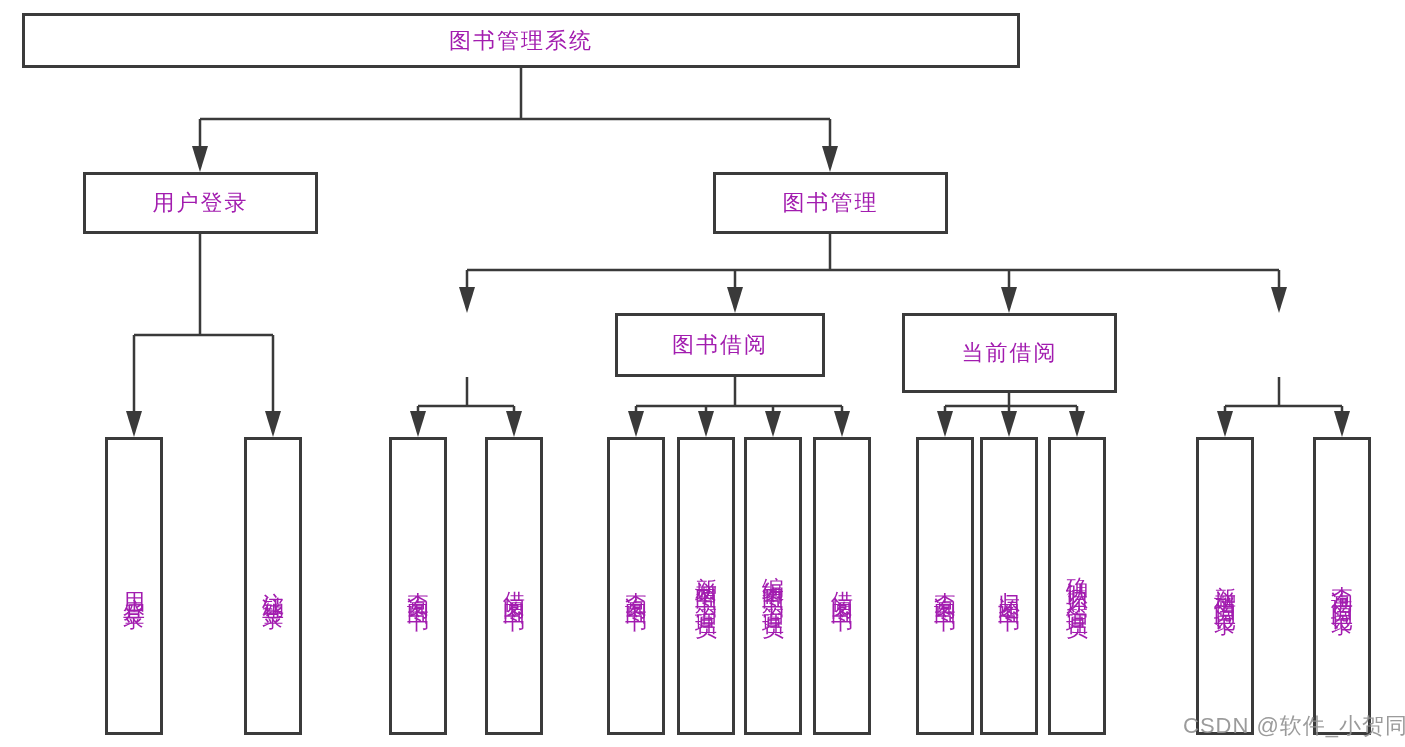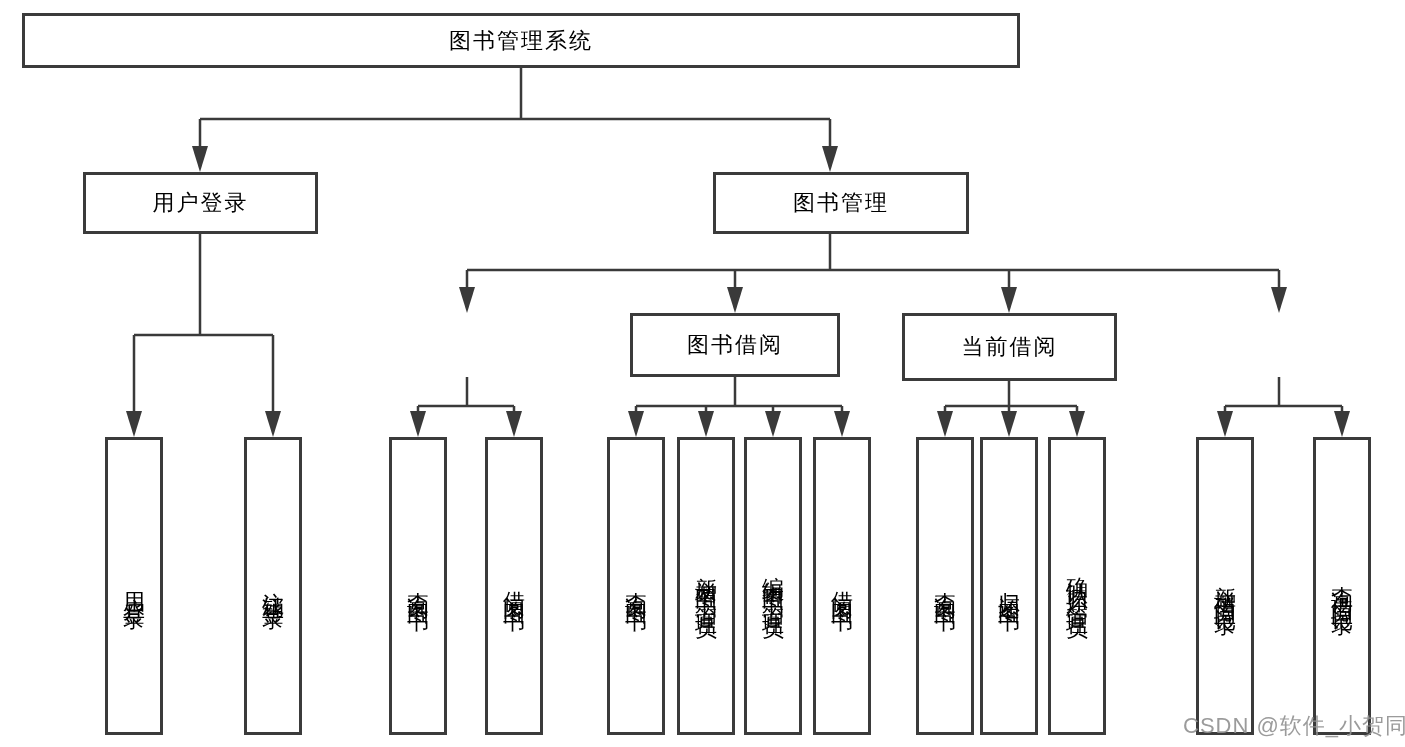--- a/index.html
+++ b/index.html
@@ -7,21 +7,21 @@
     position:relative; width:1405px; height:747px; background:#ffffff;
     font-family:"Liberation Sans", sans-serif; color:#333333; overflow:hidden;
   }
   svg.connectors { position:absolute; left:0; top:0; z-index:0; }
   svg.connectors path { stroke:#3a3a3a; stroke-width:2.5; fill:none; }
   svg.connectors polygon { fill:#3a3a3a; stroke:none; }
   .box {
     position:absolute; box-sizing:border-box; z-index:1;
     background:#ffffff; border:3px solid #3b3b3b;
     display:flex; align-items:center; justify-content:center;
-    font-size:22px; color:#000000;
+    font-size:22px; color:#a21caf;
   }
   .box .htext { letter-spacing:2px; white-space:nowrap; }
   .box .vtext {
     writing-mode:vertical-rl; text-orientation:mixed;
     letter-spacing:6px; line-height:1.1; white-space:nowrap;
   }
   .watermark {
     position:absolute; z-index:2; left:1183px; top:711px;
     font-size:22px; color:rgba(146,146,146,0.92);
     letter-spacing:1px; white-space:nowrap;
@@ -82,28 +82,28 @@
     </g>
   </svg>
 
   <div class="box" style="left:22px; top:13px; width:998px; height:55px;">
     <span class="htext">图书管理系统</span>
   </div>
 
   <div class="box" style="left:83px; top:172px; width:235px; height:62px;">
     <span class="htext">用户登录</span>
   </div>
-  <div class="box" style="left:713px; top:172px; width:256px; height:62px;text-align:center;">
+  <div class="box" style="left:713px; top:172px; width:235px; height:62px;text-align:center;">
     <span class="htext">图书管理</span>
   </div>
 
-  <div class="box" style="left:630px; top:313px; width:210px; height:64px;">
+  <div class="box" style="left:615px; top:313px; width:210px; height:64px;">
     <span class="htext">图书借阅</span>
   </div>
-  <div class="box" style="left:902px; top:313px; width:215px; height:68px;">
+  <div class="box" style="left:902px; top:313px; width:215px; height:80px;">
     <span class="htext">当前借阅</span>
   </div>
 
   <div class="box" style="left:105px; top:437px; width:58px; height:298px;">
     <span class="vtext">用户登录</span>
   </div>
   <div class="box" style="left:244px; top:437px; width:58px; height:298px;">
     <span class="vtext">注销登录</span>
   </div>
 

